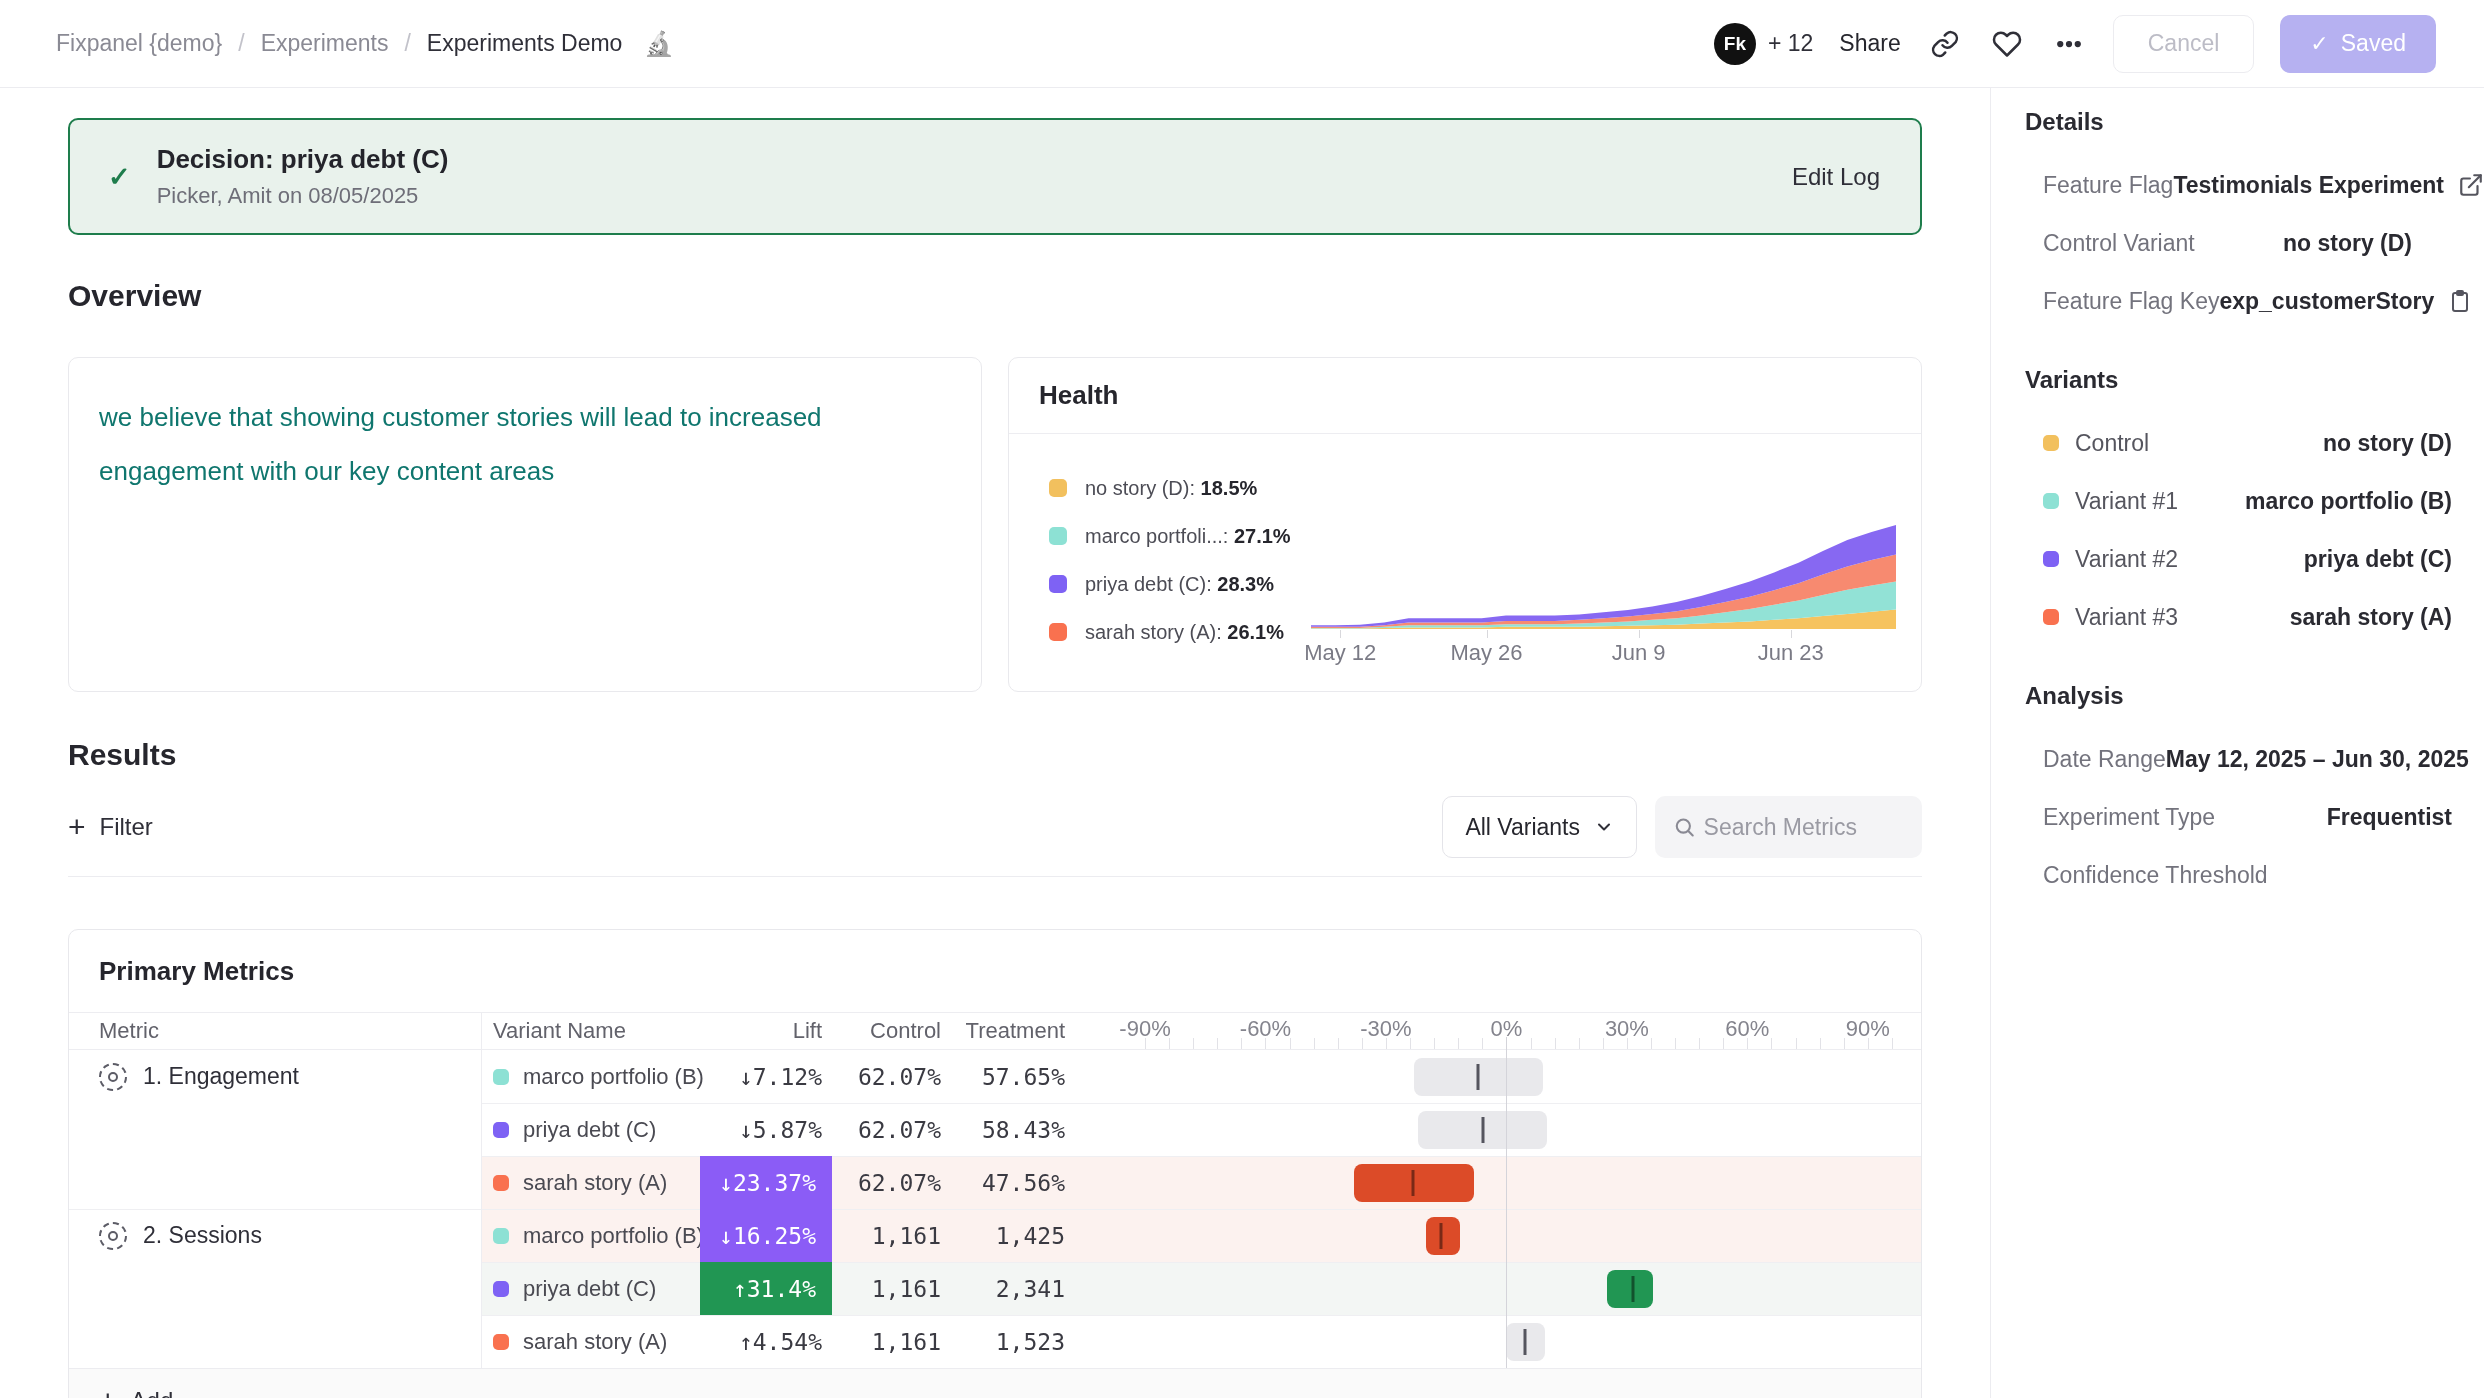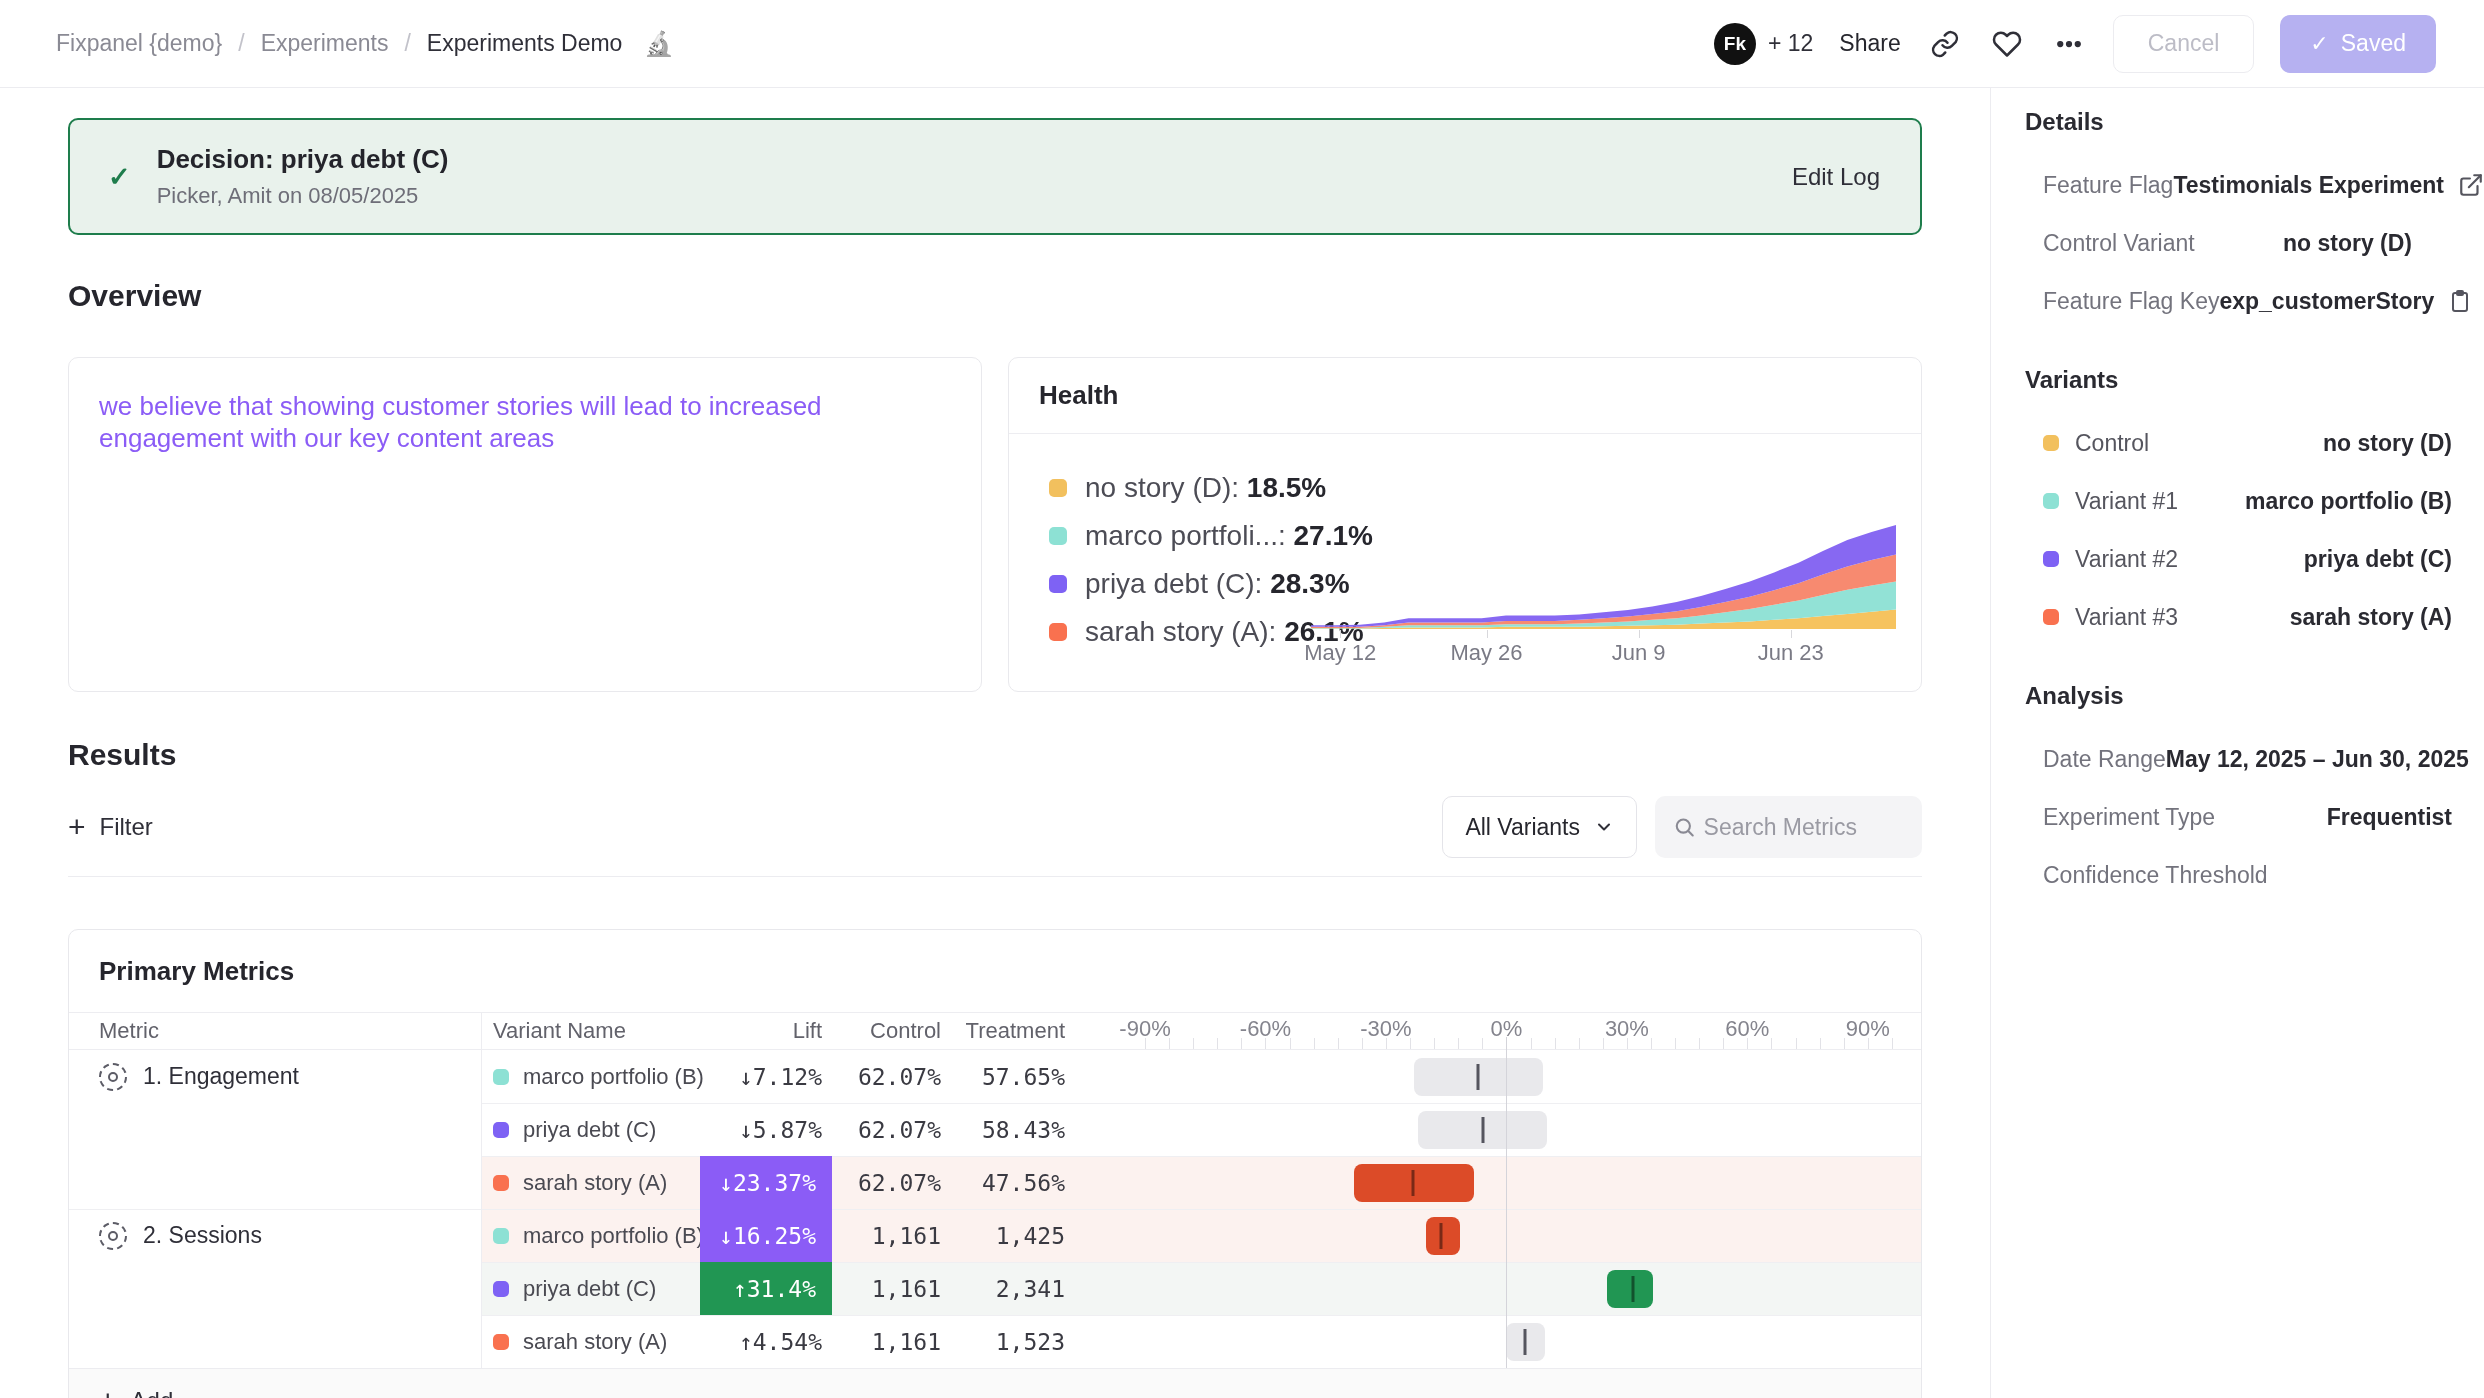--- a/index.html
+++ b/index.html
@@ -39,26 +39,26 @@
   .decision-edit { margin-left:auto; font-size:24px; font-weight:500; color:#2f2f38; cursor:pointer; }
 
   h2.section { margin-top:44px; font-size:30px; font-weight:bold; color:#26262d; }
   h2.results-h { margin-top:46px; }
 
   
   .cards { margin-top:44px; display:flex; gap:26px; }
   .card { flex:1; height:335px; border:1px solid #e9e9ed; border-radius:10px; background:#fff; }
   .card-head { height:76px; display:flex; align-items:center; padding:0 30px; border-bottom:1px solid #ededf1; }
   .card-title { font-size:26px; font-weight:bold; color:#26262d; }
-  .hypo-body { padding:32px 30px; font-size:26px; line-height:32px; color:#8b5cf6; max-width:900px; }
+  .hypo-body { padding:32px 30px; font-size:26px; line-height:54px; color:#0f766e; max-width:900px; }
   .health-body { position:relative; height:258px; }
   .legend { position:absolute; left:40px; top:30px; }
   .legend-item { display:flex; align-items:center; height:48px; }
   .legend-swatch { width:18px; height:18px; border-radius:5px; margin-right:18px; flex:none; }
-  .legend-text { font-size:28px; color:#4c4c55; white-space:nowrap; }
+  .legend-text { font-size:20px; color:#4c4c55; white-space:nowrap; }
   .legend-text b { color:#26262d; }
   .health-chart { position:absolute; left:302px; top:76px; width:585px; height:120px; }
   .health-xaxis { position:absolute; left:302px; top:198px; width:585px; height:34px; }
   .xtick { position:absolute; top:8px; transform:translateX(-50%); font-size:22px; color:#7a7a85; white-space:nowrap; }
   .xtickmark { position:absolute; top:-2px; width:1px; height:8px; background:#d8d8dc; }
 
   
   .results-bar { margin-top:24px; height:62px; display:flex; align-items:center; }
   .filter-btn { display:flex; align-items:center; gap:14px; font-size:24px; font-weight:500; color:#2f2f38; cursor:pointer; }
   .plus-glyph { font-size:30px; font-weight:400; color:#2f2f38; line-height:1; }

